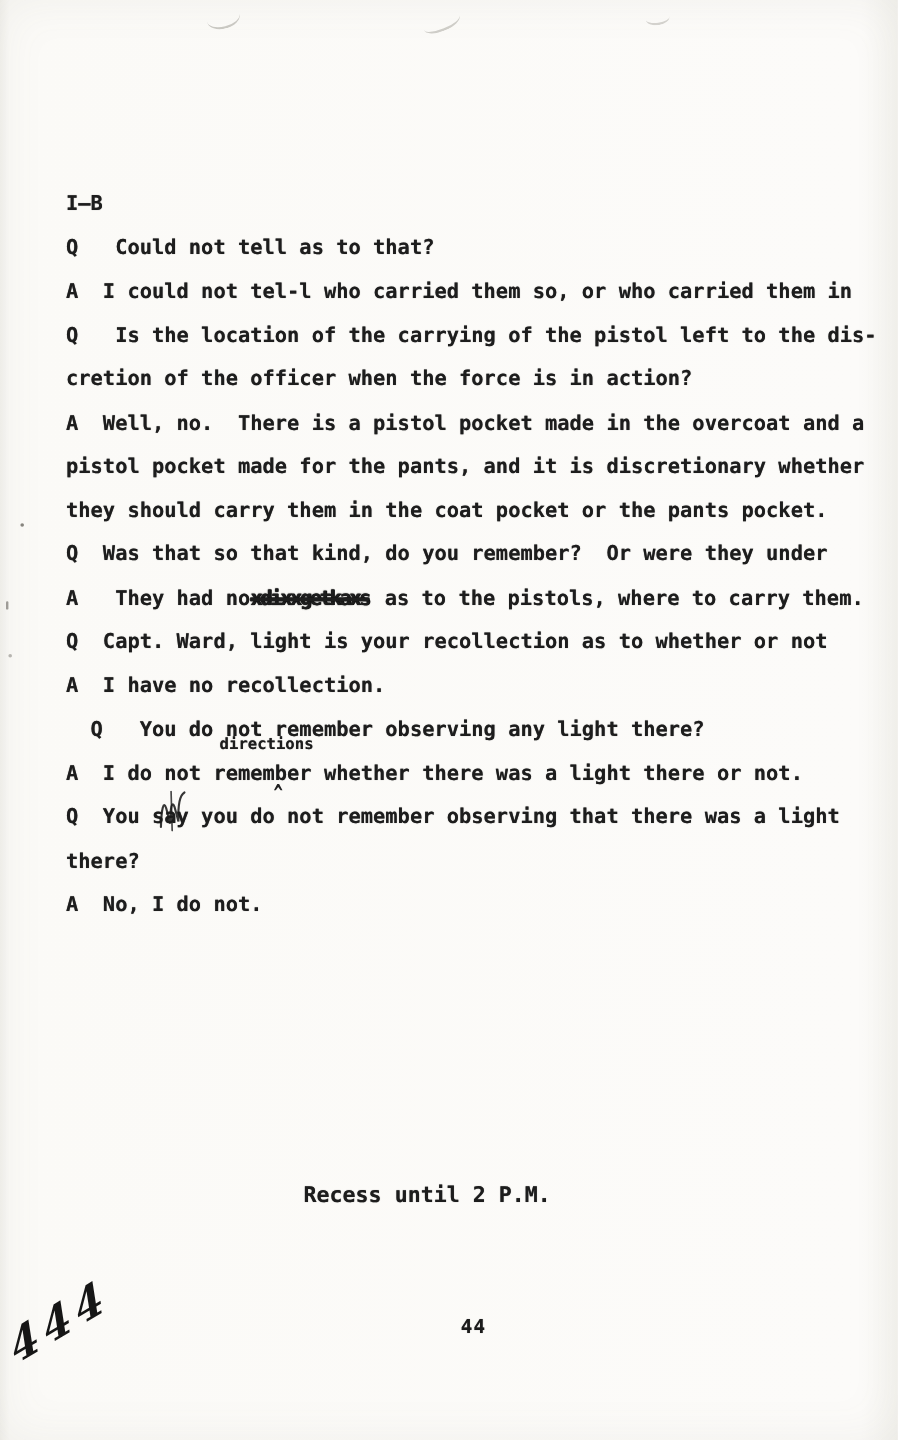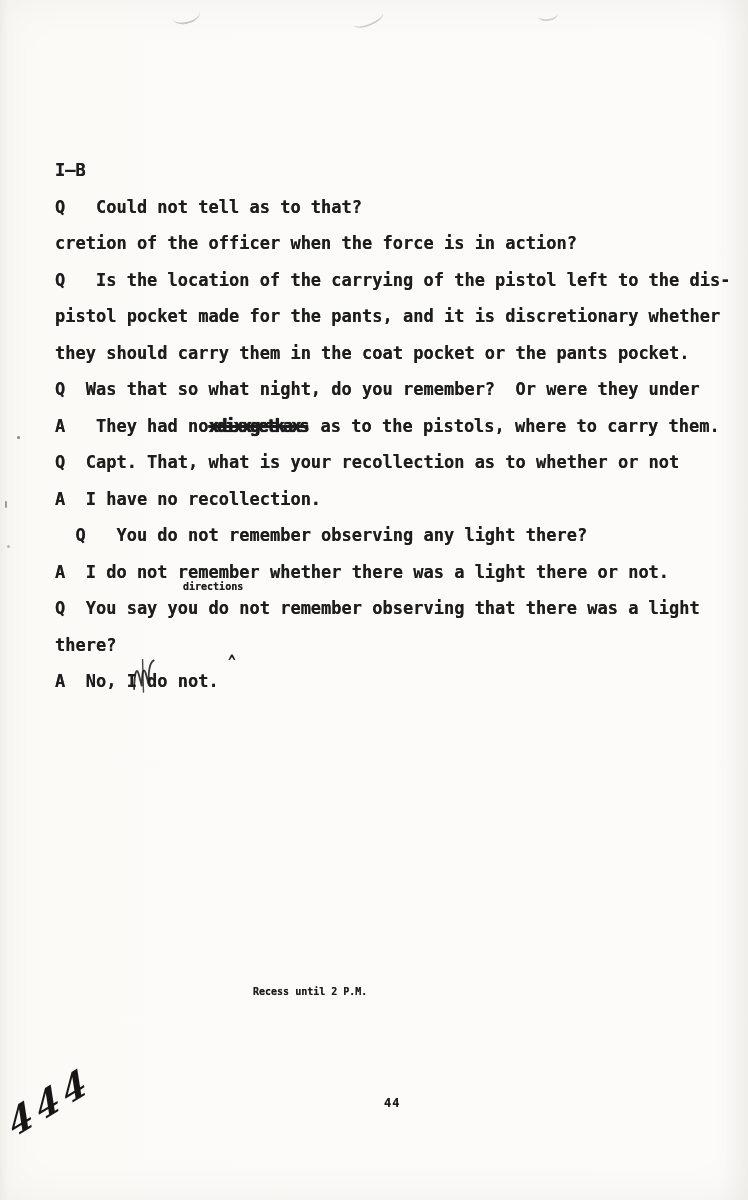--- a/index.html
+++ b/index.html
@@ -28,41 +28,41 @@
     text-decoration-thickness:2.5px;
     letter-spacing:-2px;
     text-shadow:0 0 1px #111, 0.7px 0 0 #111;
     padding-right:3px;
   }
   .overstruck {
     color:#000;
     text-shadow:0.8px 0 #000, -0.8px 0 #000, 0 0.8px #000, 0 -0.8px #000;
   }
   .interline-word {
-    position:absolute; left:183px; top:581px;
-    font-size:10px; font-weight:bold; color:#1d1d1d;
+    position:absolute; left:183px; top:613px;
+    font-size:13px; font-weight:bold; color:#1d1d1d;
     white-space:pre; text-shadow:0 0 0.6px rgba(25,25,25,0.75);
   }
   .caret-mark {
     position:absolute; left:228px; top:655px;
     font-size:13px; font-weight:bold; color:#222;
     transform:scaleY(1.5);
   }
   .handwritten-w {
     position:absolute; left:131px; top:659px;
     transform:rotate(-6deg);
   }
   .recess {
     position:absolute; left:253px; top:986px;
-    font-size:10px; font-weight:bold; color:#1d1d1d;
+    font-size:18px; font-weight:bold; color:#1d1d1d;
     white-space:pre; text-shadow:0 0 0.6px rgba(25,25,25,0.75);
   }
   .page-number {
     position:absolute; left:384px; top:1096px;
-    font-size:12px; font-weight:bold; color:#1c1c1c;
+    font-size:16px; font-weight:bold; color:#1c1c1c;
     letter-spacing:1px; text-shadow:0 0 0.6px rgba(25,25,25,0.7);
   }
   .handwritten-number {
     position:absolute; left:10px; top:1104px;
     font-family:"DejaVu Serif", serif; font-style:italic;
     font-size:36px; font-weight:bold; color:#161616;
     letter-spacing:6px;
     transform:rotate(-31deg) skewX(-12deg);
     transform-origin:left center;
   }
@@ -84,27 +84,29 @@
 
 <div class="page">
 
   <div class="smudge smudge-1"></div>
   <div class="smudge smudge-2"></div>
   <div class="smudge smudge-3"></div>
 
   <div class="text-block">
       <div class="line">I—B</div>
       <div class="line">Q   Could not tell as to that?</div>
+      <div class="line">A  I could not tel-l who carried them so, or who carried them in</div>
+      <div class="line">Q   Is the location of the carrying of the pistol left to the dis-</div>
       <div class="line">cretion of the officer when the force is in action?</div>
-      <div class="line">Q   Is the location of the carrying of the pistol left to the dis-</div>
+      <div class="line">A  Well, no.  There is a pistol pocket made in the overcoat and a</div>
       <div class="line">pistol pocket made for the pants, and it is discretionary whether</div>
       <div class="line">they should carry them in the coat pocket or the pants pocket.</div>
-      <div class="line">Q  Was that so what night, do you remember?  Or were they under</div>
+      <div class="line">Q  Was that so that kind, do you remember?  Or were they under</div>
       <div class="line"><span>A   They had no</span><span class="struck">xdixxgetkaxs</span><span> as to the pistols, where to carry them.</span></div>
-      <div class="line">Q  Capt. That, what is your recollection as to whether or not</div>
+      <div class="line">Q  Capt. Ward, light is your recollection as to whether or not</div>
       <div class="line">A  I have no recollection.</div>
       <div class="line">  Q   You do not remember observing any light there?</div>
       <div class="line">A  I do not remember whether there was a light there or not.</div>
       <div class="line">Q  You say you do not remember observing that there was a light</div>
       <div class="line">there?</div>
       <div class="line">A  No, I do not.</div>
     </div>
 
   <div class="interline-word">directions</div>
   <div class="caret-mark">^</div>

